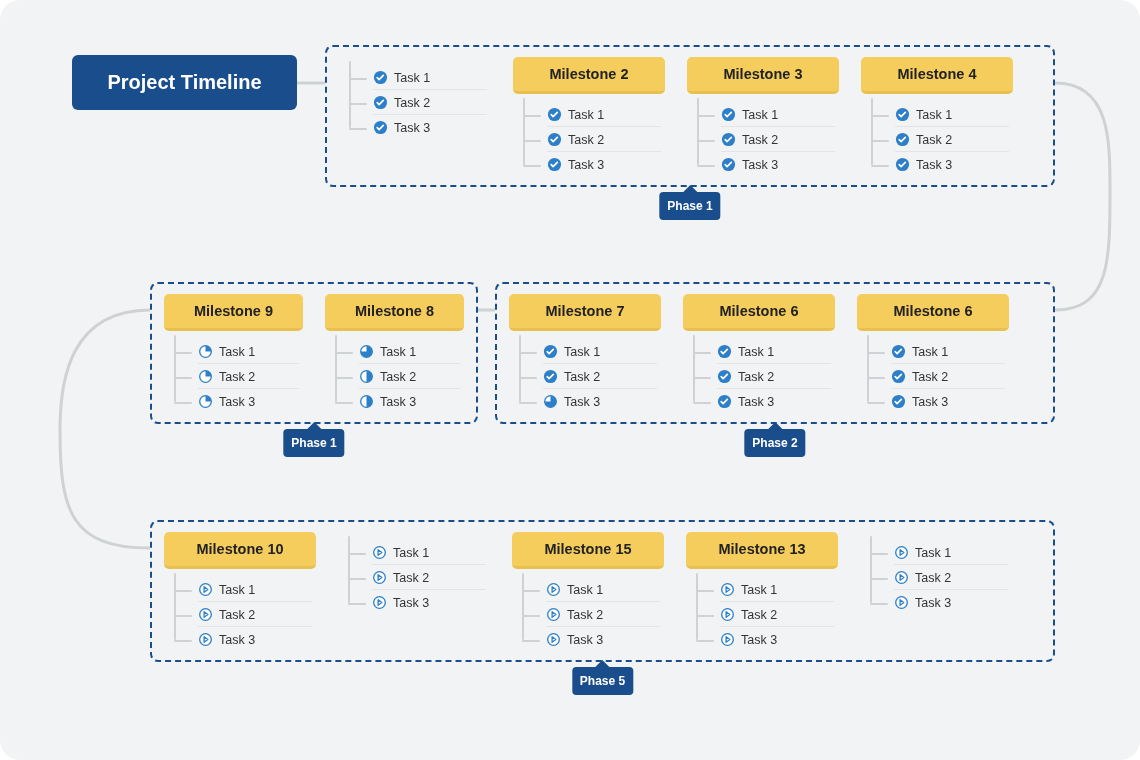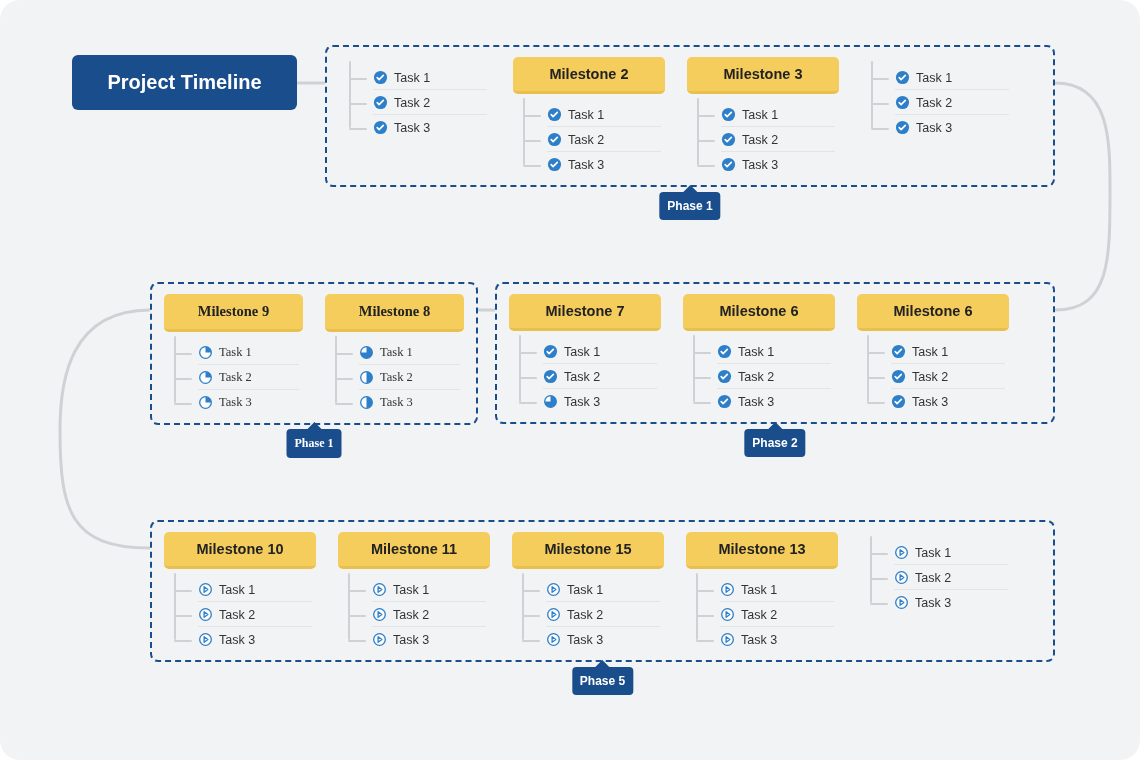--- a/index.html
+++ b/index.html
@@ -142,21 +142,21 @@
   .task-icon {
     width: 15px;
     height: 15px;
     flex: 0 0 15px;
   }
   .task-icon svg { width: 15px; height: 15px; display: block; }
 
   
   #phase1 { left: 325px; top: 45px;  width: 730px; }
   #phase2 { left: 495px; top: 282px; width: 560px; }
-  #phase3 { left: 150px; top: 282px; width: 328px; font-family: Liberation Serif, serif; }
+  #phase3 { left: 150px; top: 282px; width: 328px; }
   #phase4 { left: 150px; top: 520px; width: 905px; }
 </style>
 </head>
 <body>
 
 <div class="canvas">
 
   <svg class="connectors">
     <path d="M 297 83 L 325 83" stroke="#cfd2d4" stroke-width="3" fill="none"></path>
     <path d="M 1055 83 C 1110 83 1110 140 1110 190 C 1110 260 1110 310 1055 310" stroke="#cfd2d4" stroke-width="3" fill="none"></path>
@@ -259,20 +259,21 @@
                 <svg viewBox="0 0 16 16">
                   <circle cx="8" cy="8" r="7" fill="#2c7fc8"></circle>
                   <path d="M4.5 8.2 l2 2 l4.5 -4.5" stroke="#fff" stroke-width="1.8" fill="none" stroke-linecap="round" stroke-linejoin="round"></path>
                 </svg>
               </span>
               <span>Task 3</span>
             </div>
           </div>
         </div>
         <div class="milestone">
+          <div class="ms-head"><span>Milestone 4</span></div>
           <div class="tasklist">
             <div class="task">
               <span class="task-icon">
                 <svg viewBox="0 0 16 16">
                   <circle cx="8" cy="8" r="7" fill="#2c7fc8"></circle>
                   <path d="M4.5 8.2 l2 2 l4.5 -4.5" stroke="#fff" stroke-width="1.8" fill="none" stroke-linecap="round" stroke-linejoin="round"></path>
                 </svg>
               </span>
               <span>Task 1</span>
             </div>
@@ -506,21 +507,20 @@
                 <svg viewBox="0 0 16 16">
                   <circle cx="8" cy="8" r="6.2" fill="#fff" stroke="#2c7fc8" stroke-width="1.4"></circle>
                   <path d="M6.5 5 l4 3 l-4 3 Z" fill="none" stroke="#2c7fc8" stroke-width="1.4" stroke-linejoin="round"></path>
                 </svg>
               </span>
               <span>Task 3</span>
             </div>
           </div>
         </div>
         <div class="milestone">
-          <div class="ms-head"><span>Milestone 11</span></div>
           <div class="tasklist">
             <div class="task">
               <span class="task-icon">
                 <svg viewBox="0 0 16 16">
                   <circle cx="8" cy="8" r="6.2" fill="#fff" stroke="#2c7fc8" stroke-width="1.4"></circle>
                   <path d="M6.5 5 l4 3 l-4 3 Z" fill="none" stroke="#2c7fc8" stroke-width="1.4" stroke-linejoin="round"></path>
                 </svg>
               </span>
               <span>Task 1</span>
             </div>

